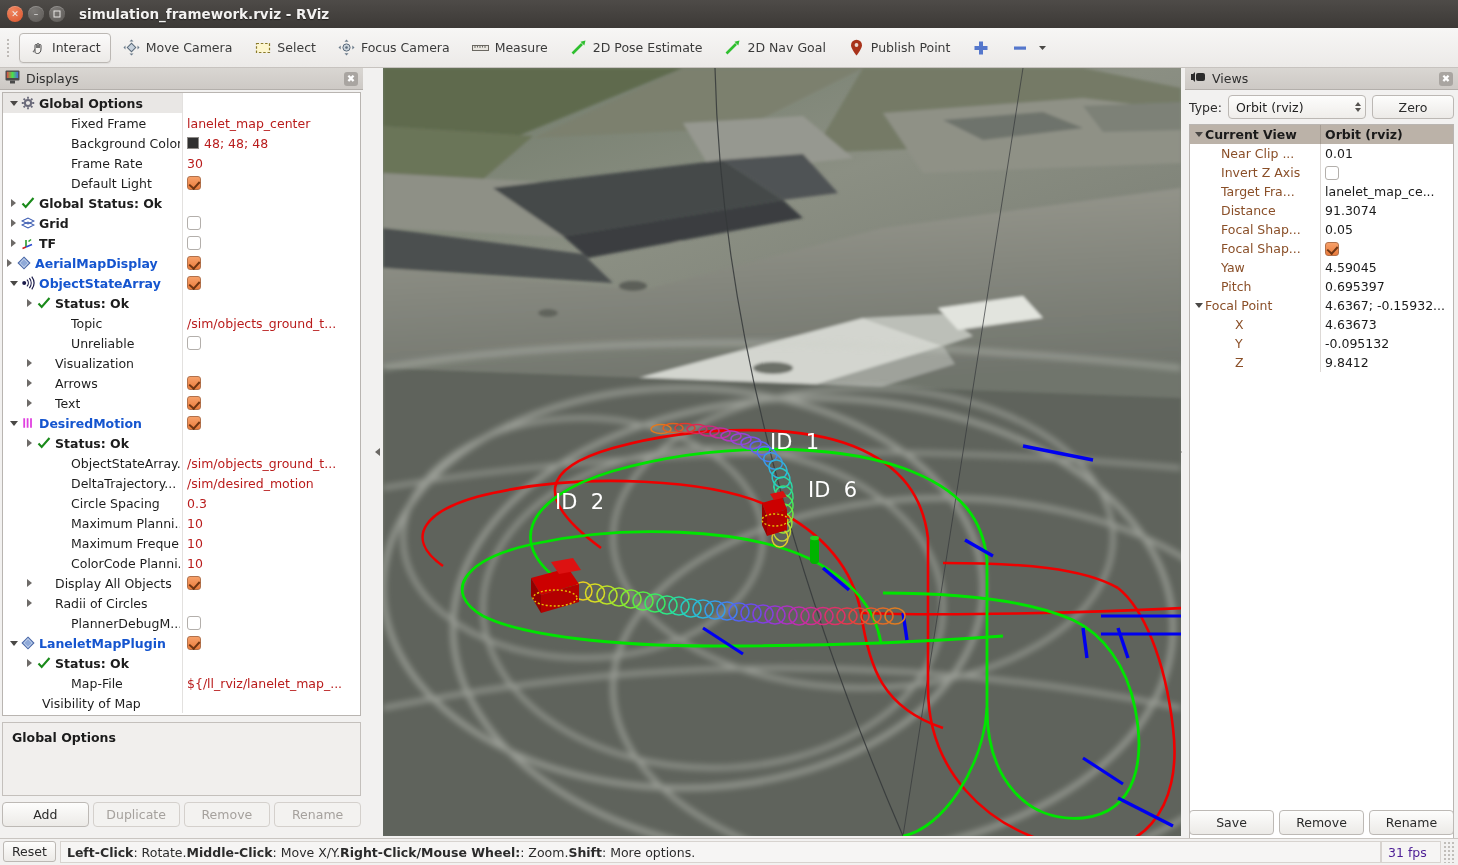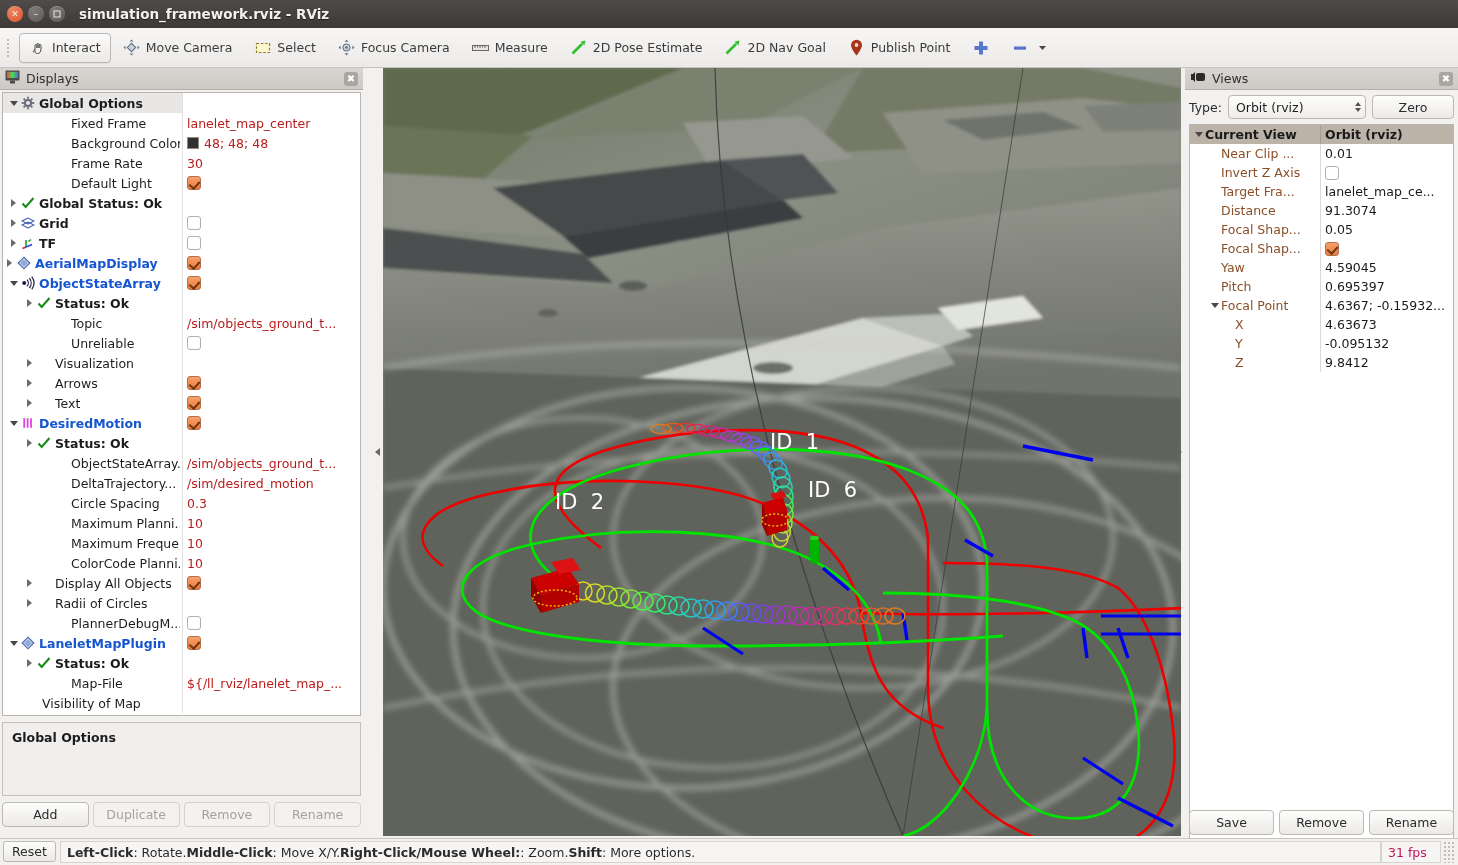--- a/index.html
+++ b/index.html
@@ -183,21 +183,21 @@
     display:flex; align-items:center; color:#2b2b2b;
   }
   .statustext {
     flex:1; height:22px; margin-left:4px; border:1px solid #d7d3cf;
     background:#f6f5f4; display:flex; align-items:center; padding:0 6px;
     font-size:12.5px; color:#2b2b2b; gap:0;
   }
   .statustext b { font-weight:bold; }
   .fps {
     width:60px; height:22px; border:1px solid #d7d3cf; background:#f6f5f4;
-    display:flex; align-items:center; padding-left:6px; font-size:12.5px; color:#be185d;
+    display:flex; align-items:center; padding-left:6px; font-size:12.5px; color:#4c1d95;
   }
   .grip-corner {
     width:12px; height:22px; margin-left:2px;
     background-image: radial-gradient(#b5b1ad 40%, transparent 41%);
     background-size:4px 4px; opacity:.8;
   }
 </style>
 </head>
 <body>
 
@@ -1027,21 +1027,21 @@
           <div class="vval">4.59045</div>
         </div>
         <div class="vrow">
           <div class="vname" style="padding-left: 18px;">
             <span class="arrow "></span>
             <span>Pitch</span>
           </div>
           <div class="vval">0.695397</div>
         </div>
         <div class="vrow">
-          <div class="vname" style="padding-left: 18px;">
+          <div class="vname" style="padding-left: 2px;">
             <span class="arrow down">
               <i></i>
             </span>
             <span>Focal Point</span>
           </div>
           <div class="vval">4.6367; -0.15932...</div>
         </div>
         <div class="vrow">
           <div class="vname" style="padding-left: 32px;">
             <span class="arrow "></span>

